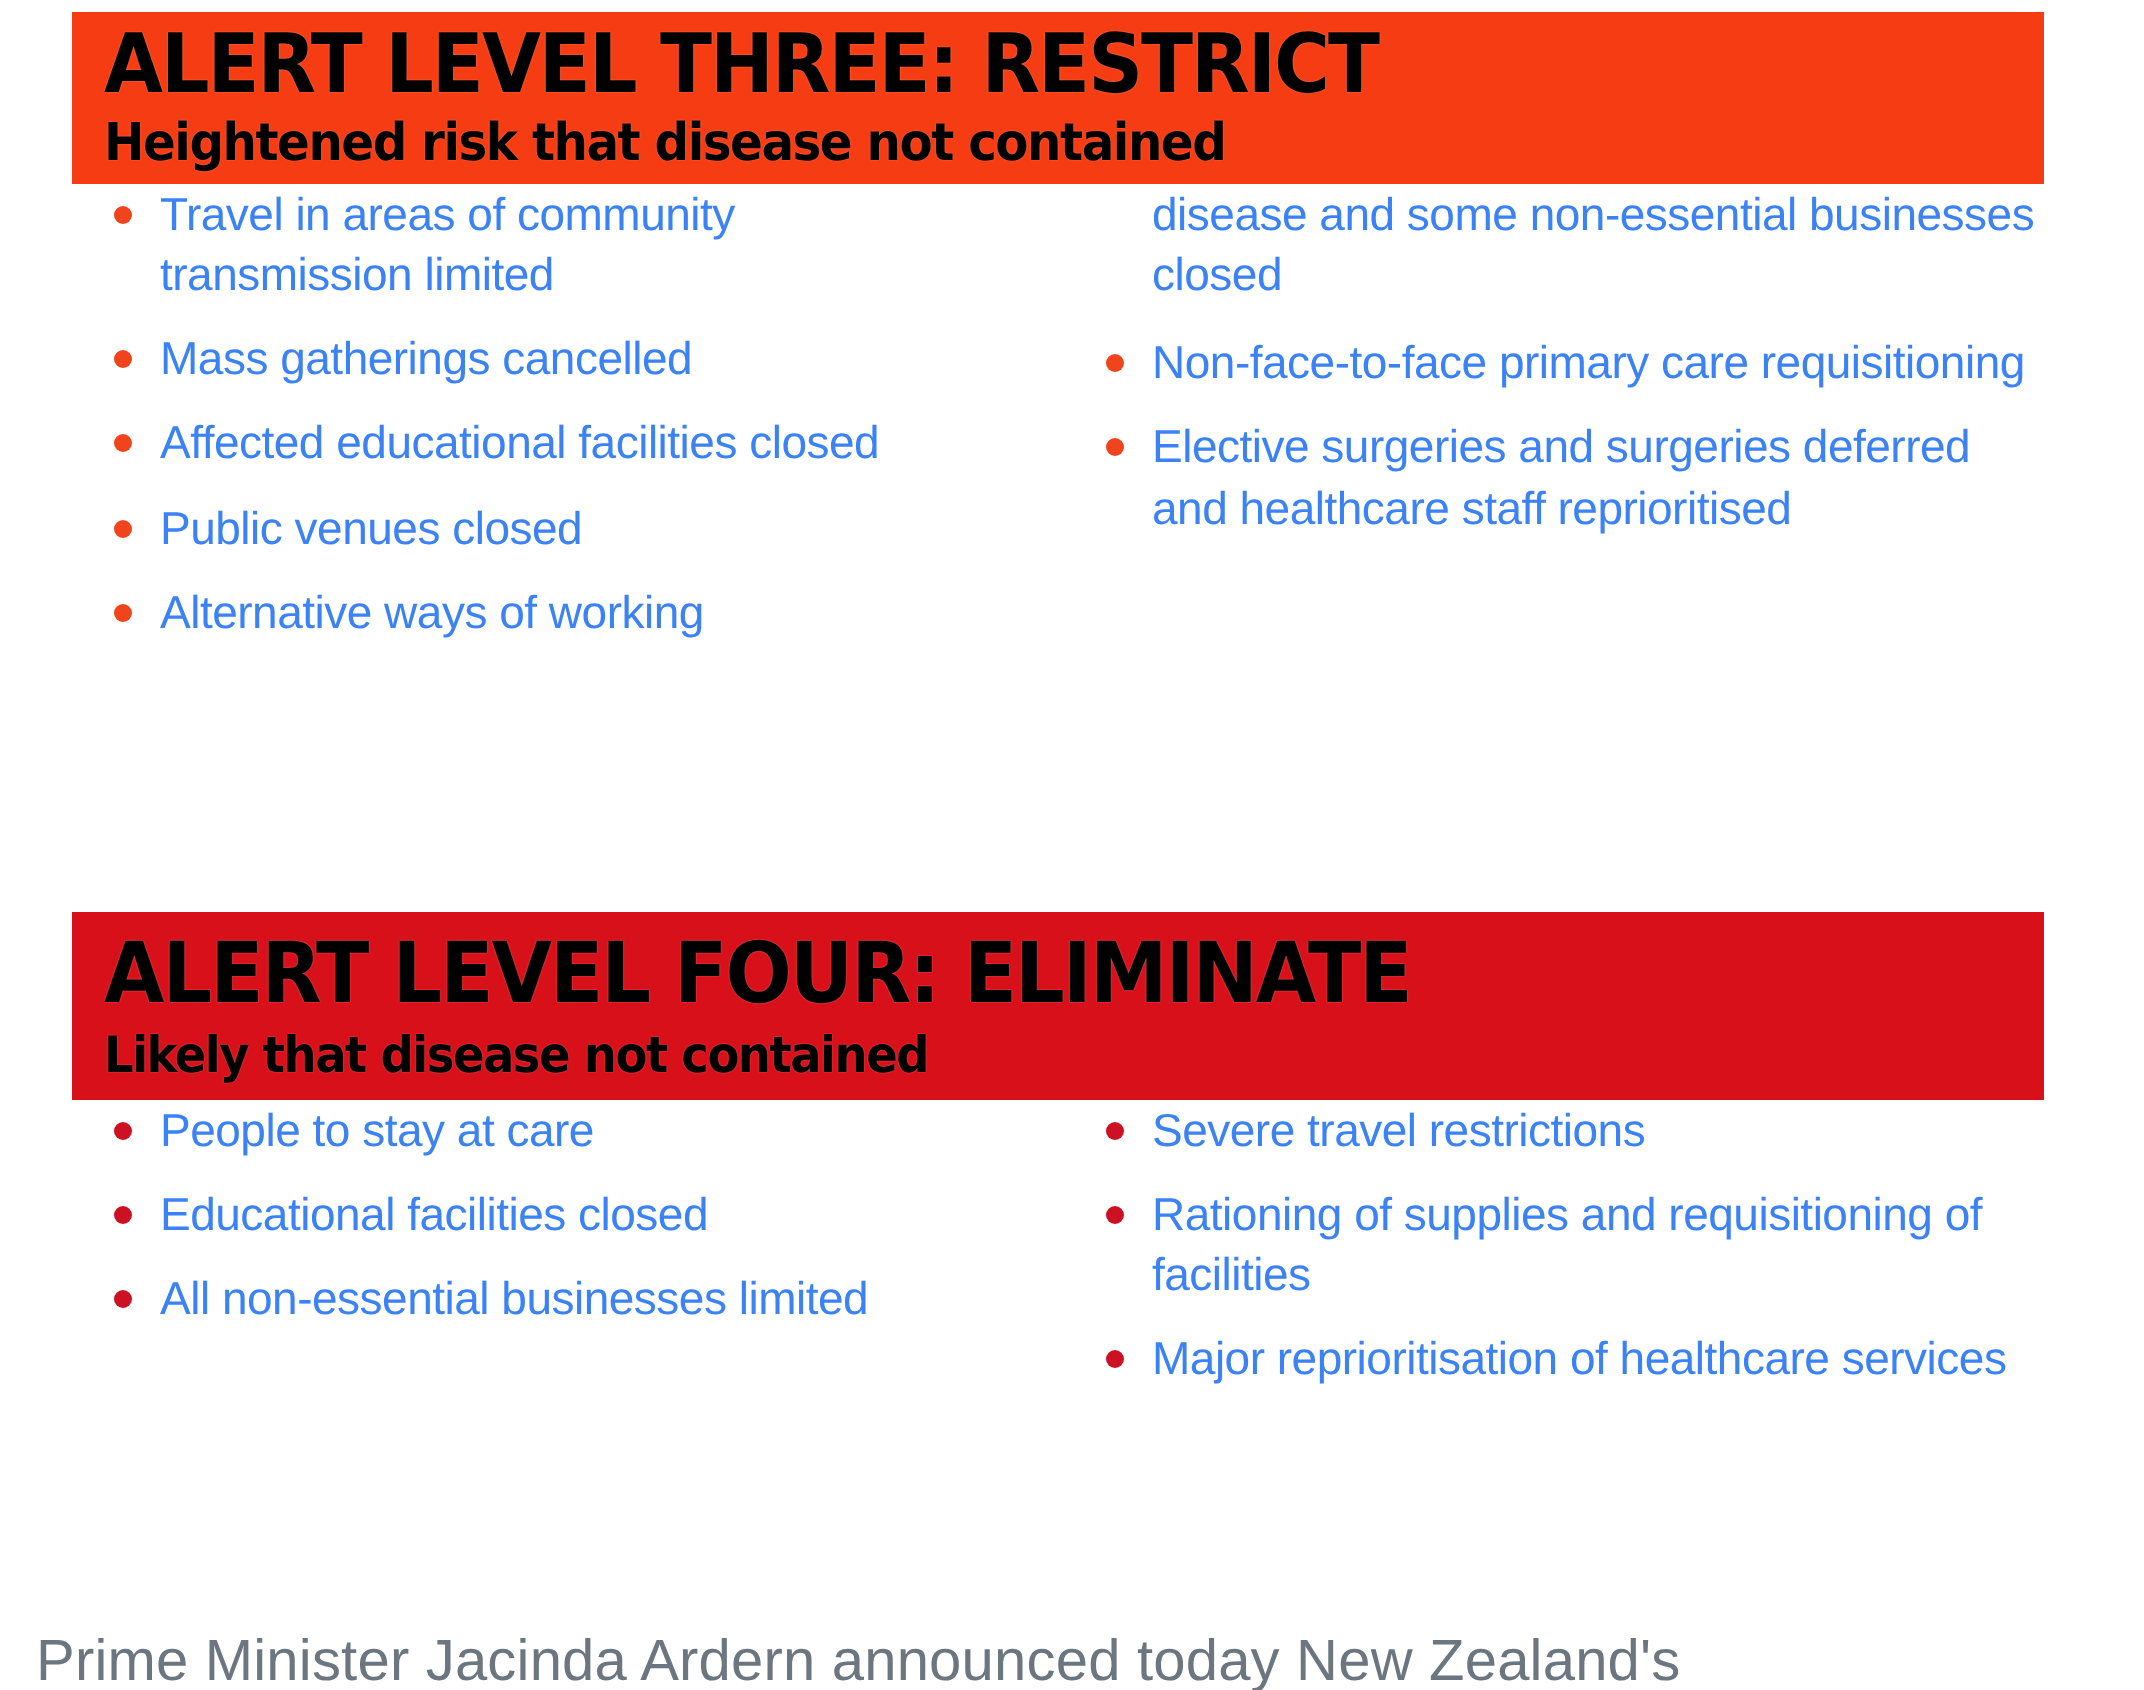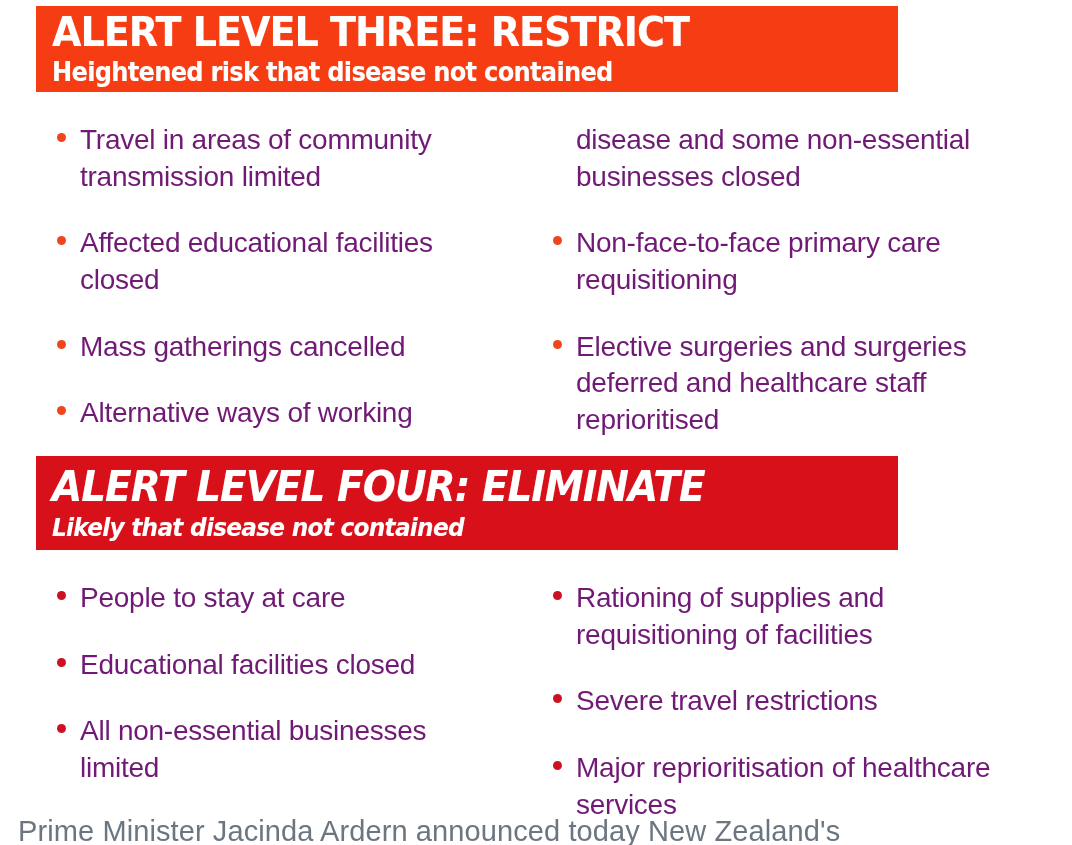--- a/index.html
+++ b/index.html
@@ -27,34 +27,33 @@
   .alert-card {
     position: absolute;
     left: 36px;
     width: 986px;
   }
   .alert-card.level-three { top: 6px; }
   .alert-card.level-four  { top: 456px; }
 
   .alert-banner {
     box-sizing: border-box;
-    width: 862px;
+    width: 986px;
     padding: 6px 0 8px 16px;
-    color: #ffffff;
+    color: #000000;
     line-height: 1.0;
   }
   .level-three .alert-banner {
     background: #f63c12;
     height: 86px;
   }
   .level-four .alert-banner {
     background: #d8101a;
     height: 94px;
     padding-top: 10px;
-    font-style: italic;
   }
 
   .alert-title {
     font-family: "DejaVu Sans", sans-serif;
     font-weight: bold;
     font-size: 41px;
     letter-spacing: -1.1px;
     white-space: nowrap;
     transform: scaleX(0.93);
     transform-origin: left center;
@@ -93,25 +92,24 @@
   .bullet-list {
     list-style: none;
     margin: 0;
     padding: 0;
   }
 
   .bullet-item {
     position: relative;
     padding-left: 32px;
     margin-bottom: 12px;
-    font-size: 28px;
+    font-size: 23px;
     line-height: 1.31;
-    color: #701a75;
+    color: #3b82f6;
     letter-spacing: -0.25px;
-    margin-top: 30px;
   }
   .bullet-item::before {
     content: "";
     position: absolute;
     left: 9px;
     top: 11px;
     width: 9px;
     height: 9px;
     border-radius: 50%;
   }
@@ -143,24 +141,24 @@
 
   <section class="alert-card level-three">
     <div class="alert-banner">
       <div class="alert-title">ALERT LEVEL THREE: RESTRICT</div>
       <div class="alert-subtitle">Heightened risk that disease not contained</div>
     </div>
     <div class="alert-body">
       <div class="col col-left">
         <ul class="bullet-list">
           <li class="bullet-item">Travel in areas of community transmission limited</li>
+          <li class="bullet-item">Mass gatherings cancelled</li>
           <li class="bullet-item">Affected educational facilities closed</li>
-          <li class="bullet-item">Mass gatherings cancelled</li>
+          <li class="bullet-item">Public venues closed</li>
           <li class="bullet-item">Alternative ways of working</li>
-          <li class="bullet-item">Public venues closed</li>
         </ul>
       </div>
       <div class="col col-right">
         <ul class="bullet-list">
           <li class="bullet-item continuation">disease and some non-essential businesses closed</li>
           <li class="bullet-item">Non-face-to-face primary care requisitioning</li>
           <li class="bullet-item">Elective surgeries and surgeries deferred and healthcare staff reprioritised</li>
         </ul>
       </div>
     </div>
@@ -174,22 +172,22 @@
     <div class="alert-body">
       <div class="col col-left">
         <ul class="bullet-list">
           <li class="bullet-item">People to stay at care</li>
           <li class="bullet-item">Educational facilities closed</li>
           <li class="bullet-item">All non-essential businesses limited</li>
         </ul>
       </div>
       <div class="col col-right">
         <ul class="bullet-list">
+          <li class="bullet-item">Severe travel restrictions</li>
           <li class="bullet-item">Rationing of supplies and requisitioning of facilities</li>
-          <li class="bullet-item">Severe travel restrictions</li>
           <li class="bullet-item">Major reprioritisation of healthcare services</li>
         </ul>
       </div>
     </div>
   </section>
 
   <div class="caption">Prime Minister Jacinda Ardern announced today New Zealand's</div>
 
 </div>
 

